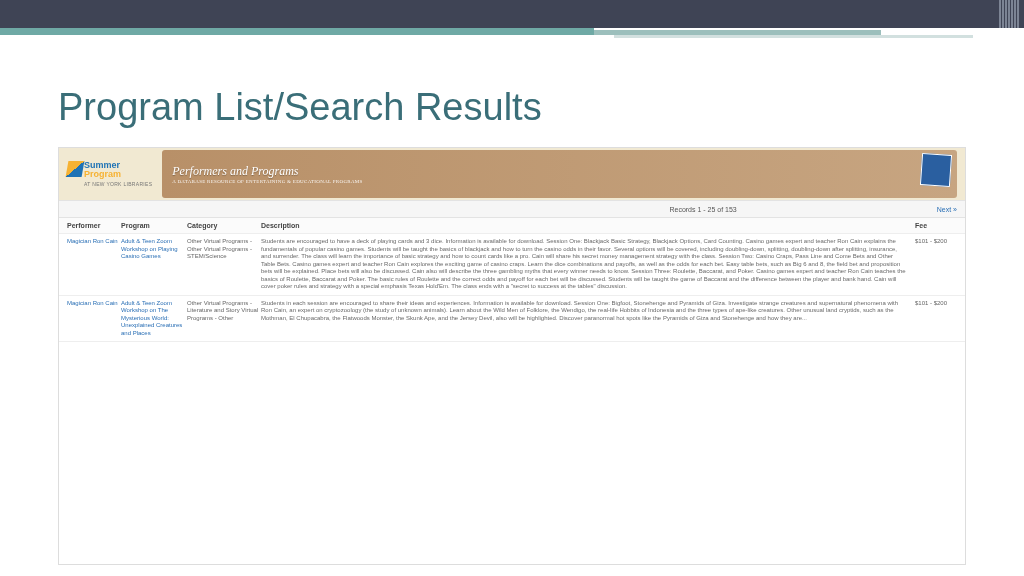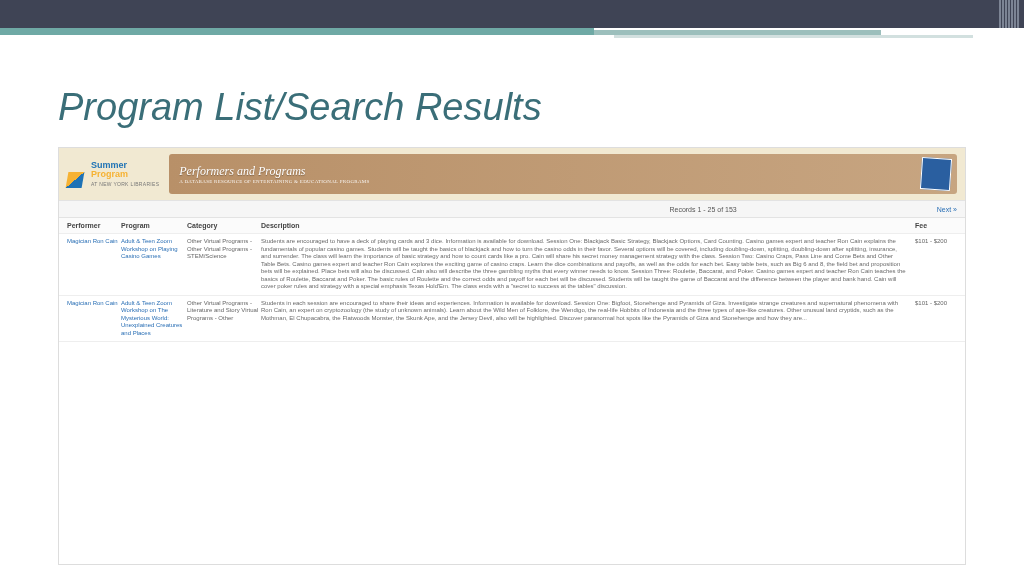--- a/index.html
+++ b/index.html
@@ -62,21 +62,20 @@
   }
   .slide {
     padding: 42px 58px 0 58px;
   }
   .slide-title {
     font-family: "Trebuchet MS", "Segoe UI", sans-serif;
     font-size: 38px;
     font-weight: 400;
     color: #3a6e78;
     margin-bottom: 18px;
-    font-style: italic;
   }
   .content-row {
     display: flex;
     gap: 24px;
   }
   .bullets {
     flex: 0 0 400px;
     padding-top: 2px;
   }
   .bullets ul {
@@ -113,39 +112,39 @@
   .shot-header {
     background: #f1e9d2;
     height: 52px;
     display: flex;
     align-items: center;
     padding: 4px 8px;
     gap: 10px;
   }
   .logo-block {
     display: flex;
-    align-items: flex-end;
-    gap: 8px;
+    align-items: flex-start;
+    gap: 1px;
   }
   .logo-icon {
     width: 16px;
     height: 16px;
     background: linear-gradient(135deg,#f6b233 50%, #1e72b5 50%);
     transform: skewX(-10deg);
   }
   .logo-text {
     font-size: 9px;
     line-height: 1;
   }
   .logo-text .l1 { color: #1e72b5; font-weight: 600; }
   .logo-text .l2 { color: #f6b233; font-weight: 600; }
   .logo-text .l3 { color: #777; font-size: 5px; letter-spacing: 0.3px; }
   .banner {
     flex: 1;
-    height: 40px;
+    height: 48px;
     background: linear-gradient(90deg,#b89068,#c7a581);
     border-radius: 3px;
     display: flex;
     align-items: center;
     padding: 0 10px;
     color: #fff;
     font-family: Georgia, serif;
     position: relative;
     overflow: hidden;
   }

